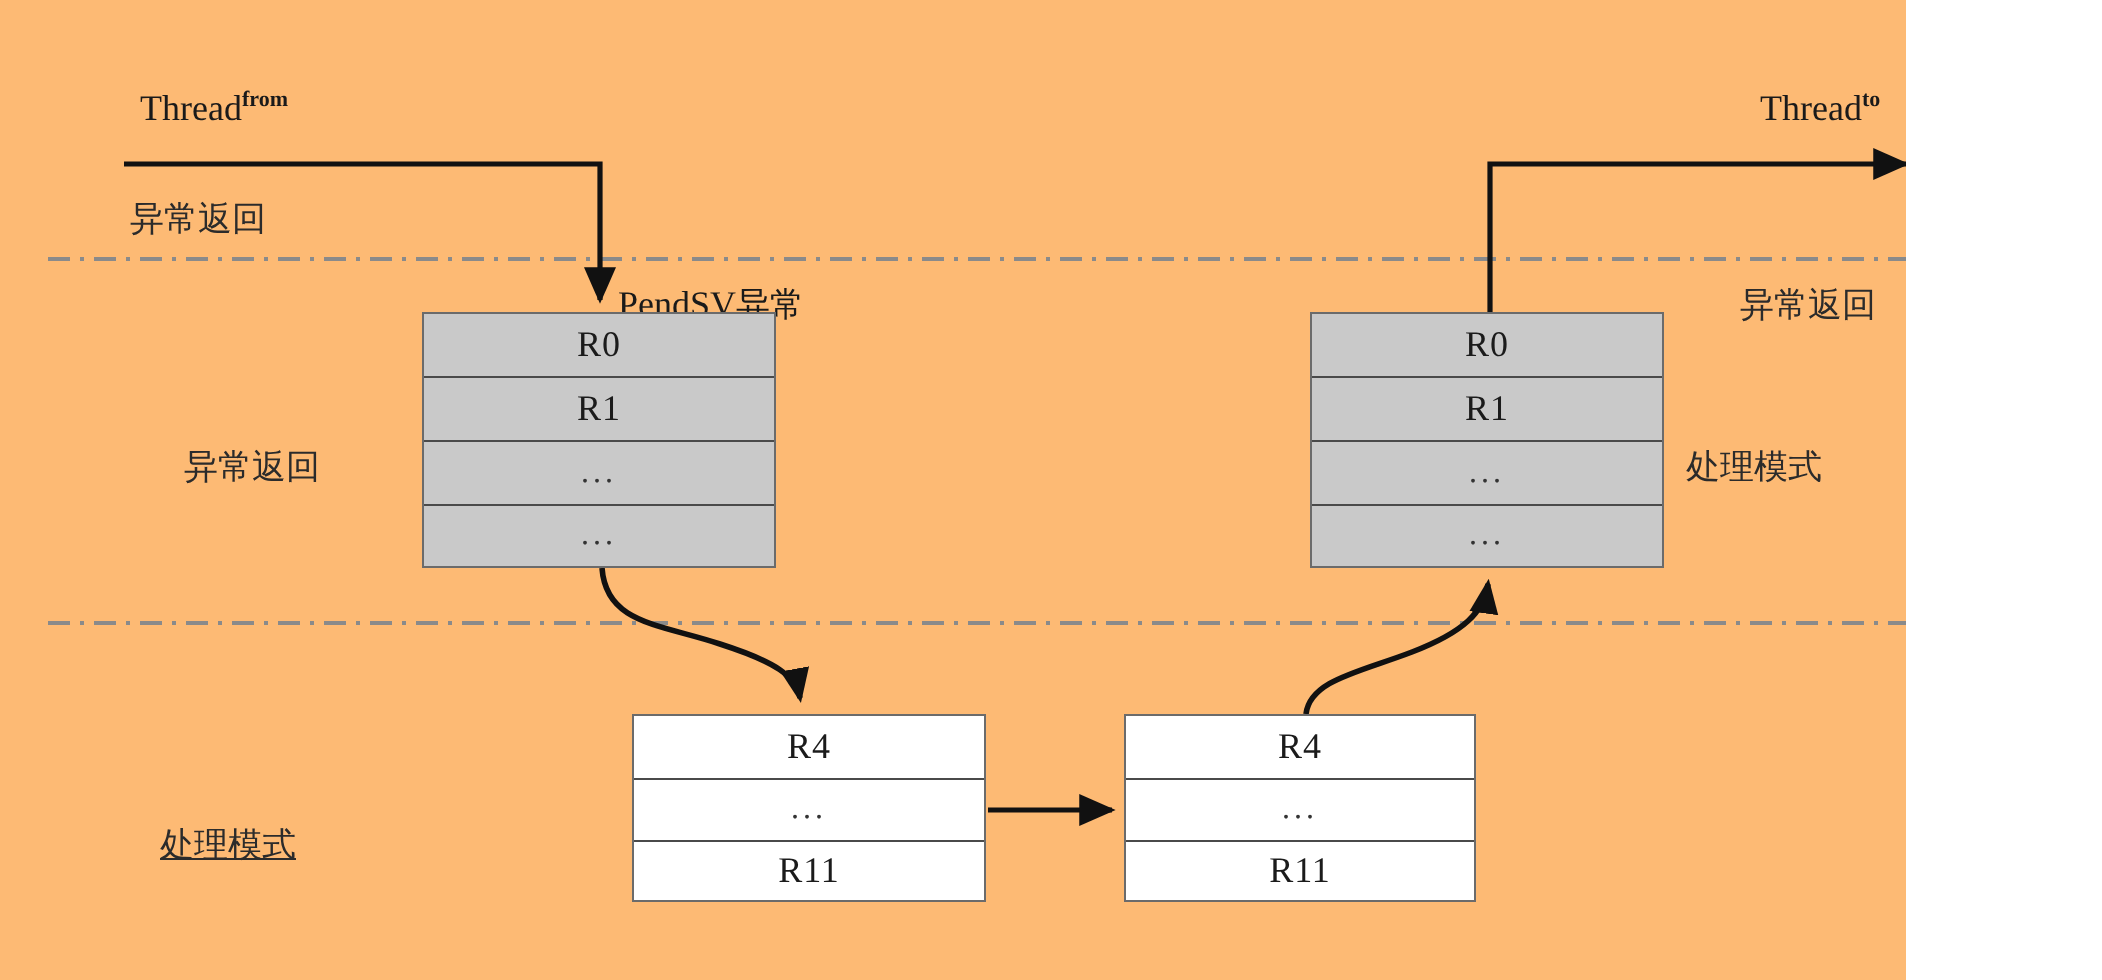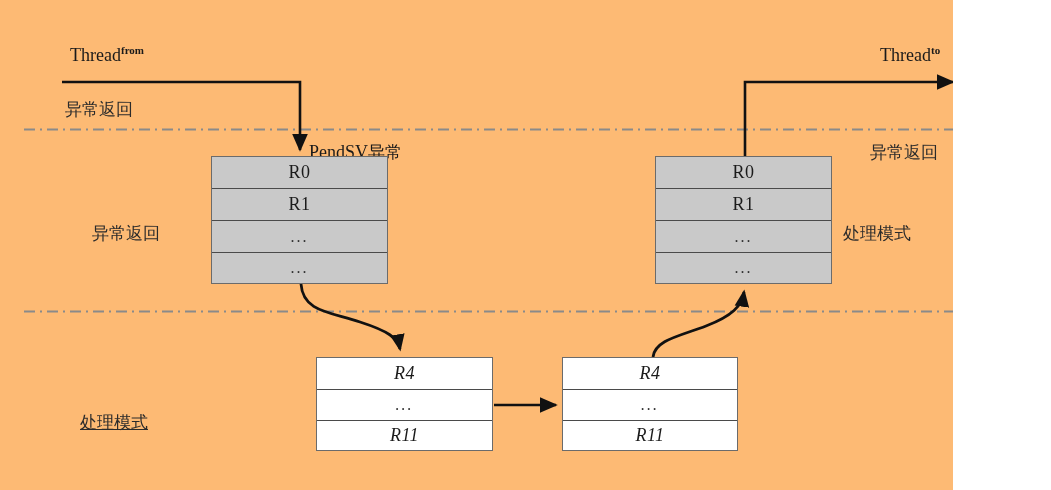--- a/index.html
+++ b/index.html
@@ -14,21 +14,21 @@
   
   .lbl{position:absolute;white-space:nowrap;color:#1a1a1a;}
   .lbl-cjk{font-family:"DejaVu Sans", sans-serif;font-size:17px;color:#2b2b2b;}
   .sup{font-size:11px;font-weight:bold;vertical-align:super;font-family:"Liberation Serif", serif;}
   .mixed{font-family:"Liberation Serif", serif;font-size:18px;color:#1a1a1a;}
   .mixed .cjk{font-family:"DejaVu Sans", sans-serif;font-size:17px;}
 
   
   .reg-table{position:absolute;box-sizing:border-box;border:1px solid #6b6b6b;}
   .reg-table.gray{background:#c9c9c9;}
-  .reg-table.white{background:#ffffff;font-style:italic;}
+  .reg-table.white{background:#ffffff;}
   .reg-row{
     box-sizing:border-box;
     display:flex;align-items:center;justify-content:center;
     border-bottom:1px solid #4a4a4a;
     font-family:"Liberation Serif", serif;
     font-size:18px;color:#1b1b1b;
     letter-spacing:0.5px;
   }
   .reg-row:last-child{border-bottom:none;}
   .reg-row.dots{font-size:16px;letter-spacing:2px;color:#333;}

